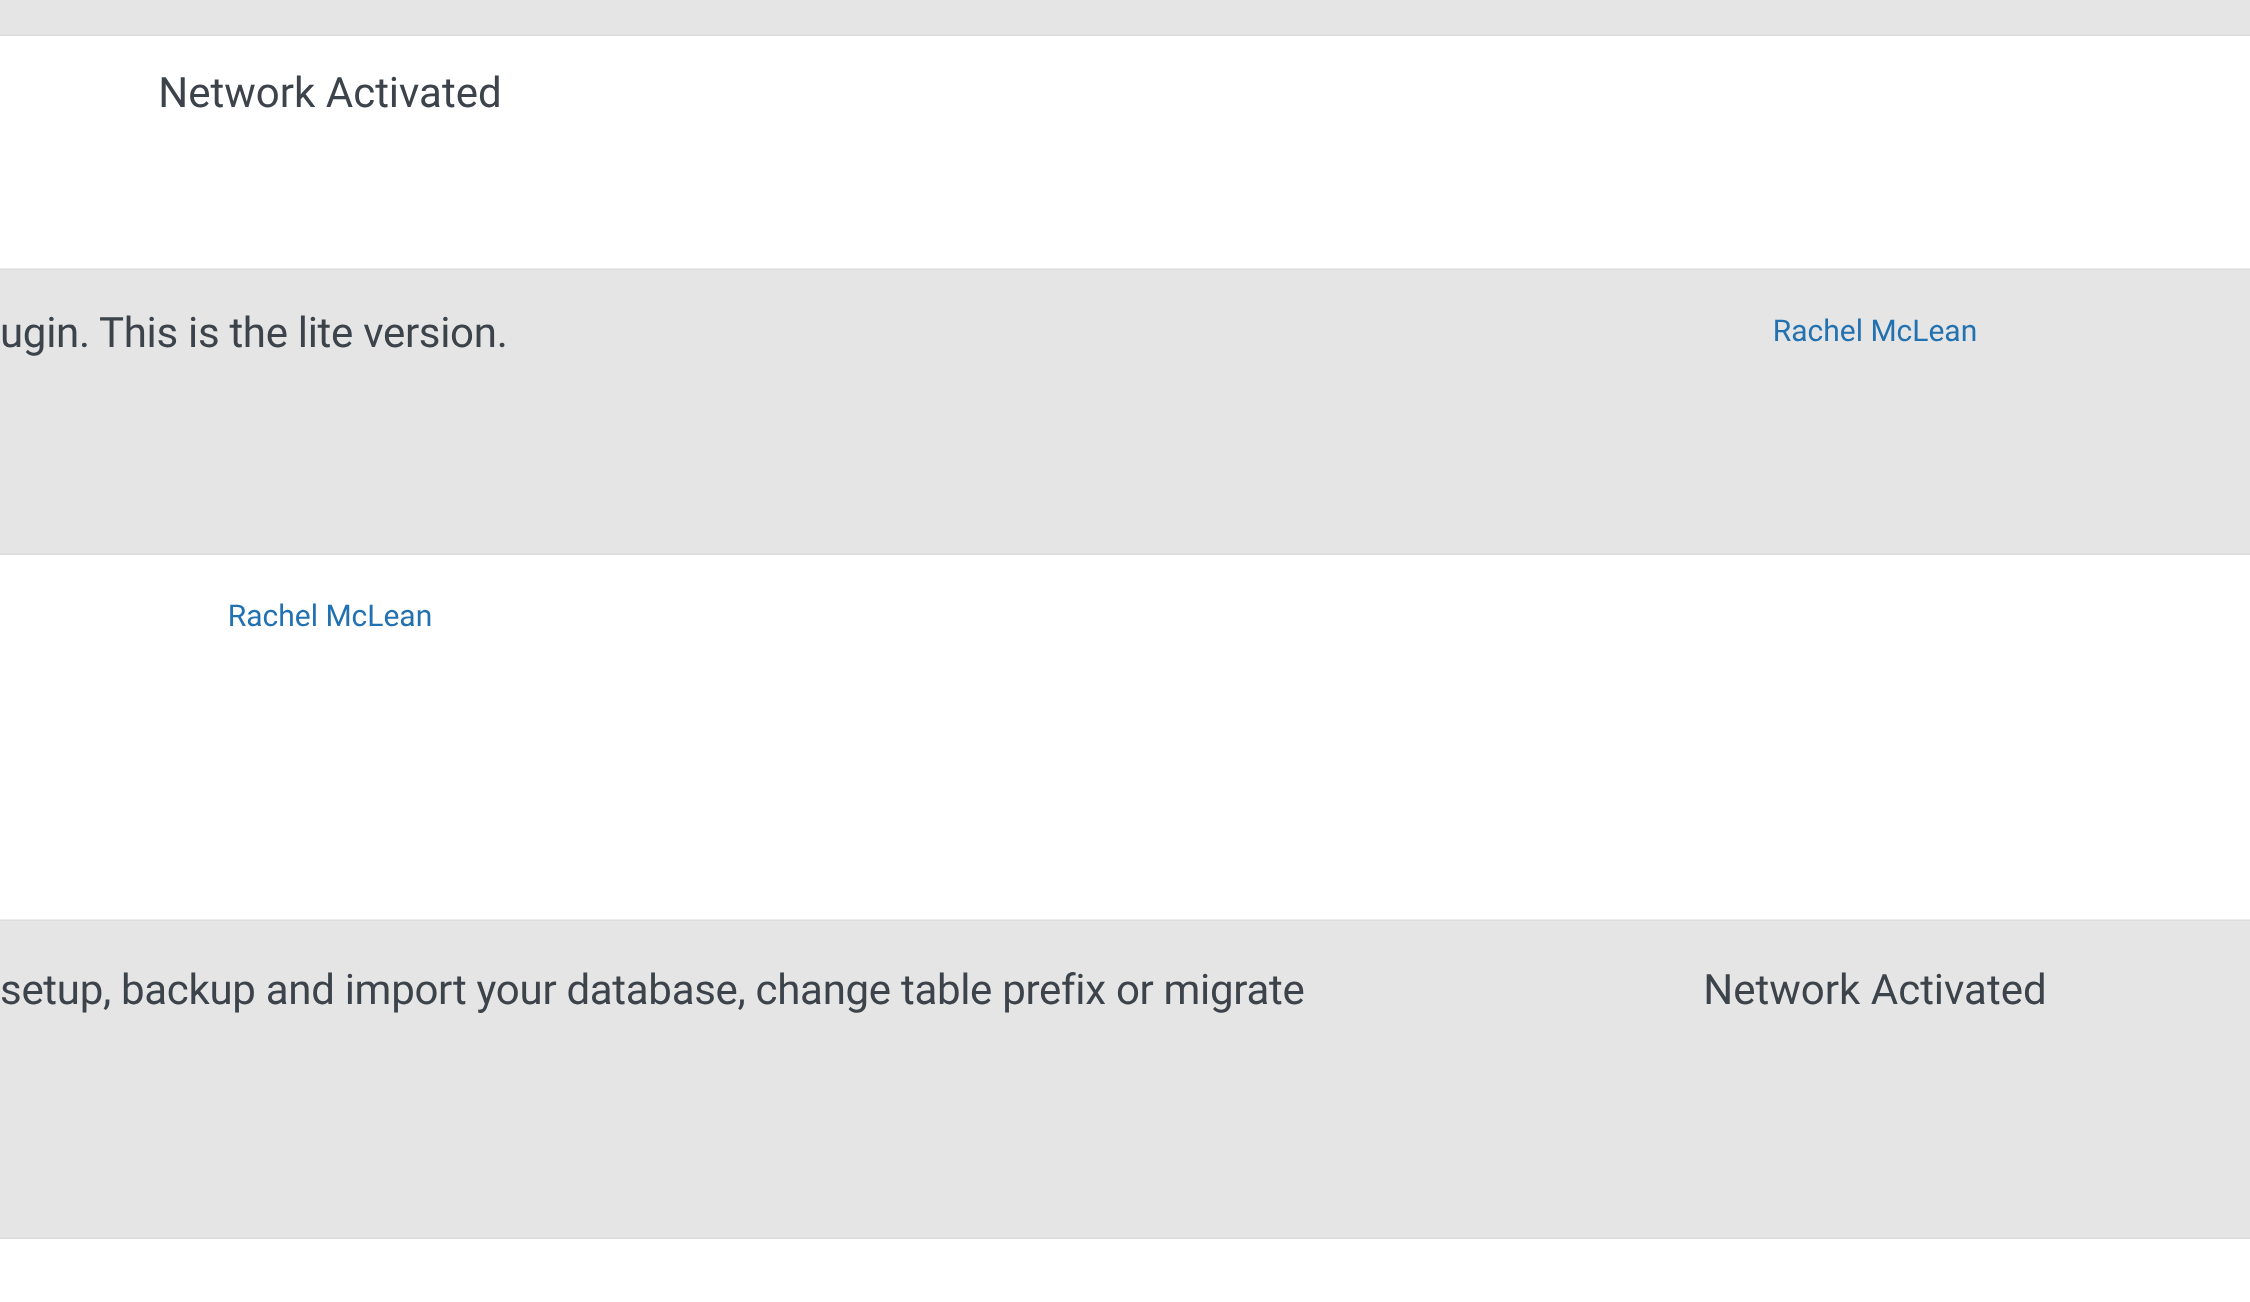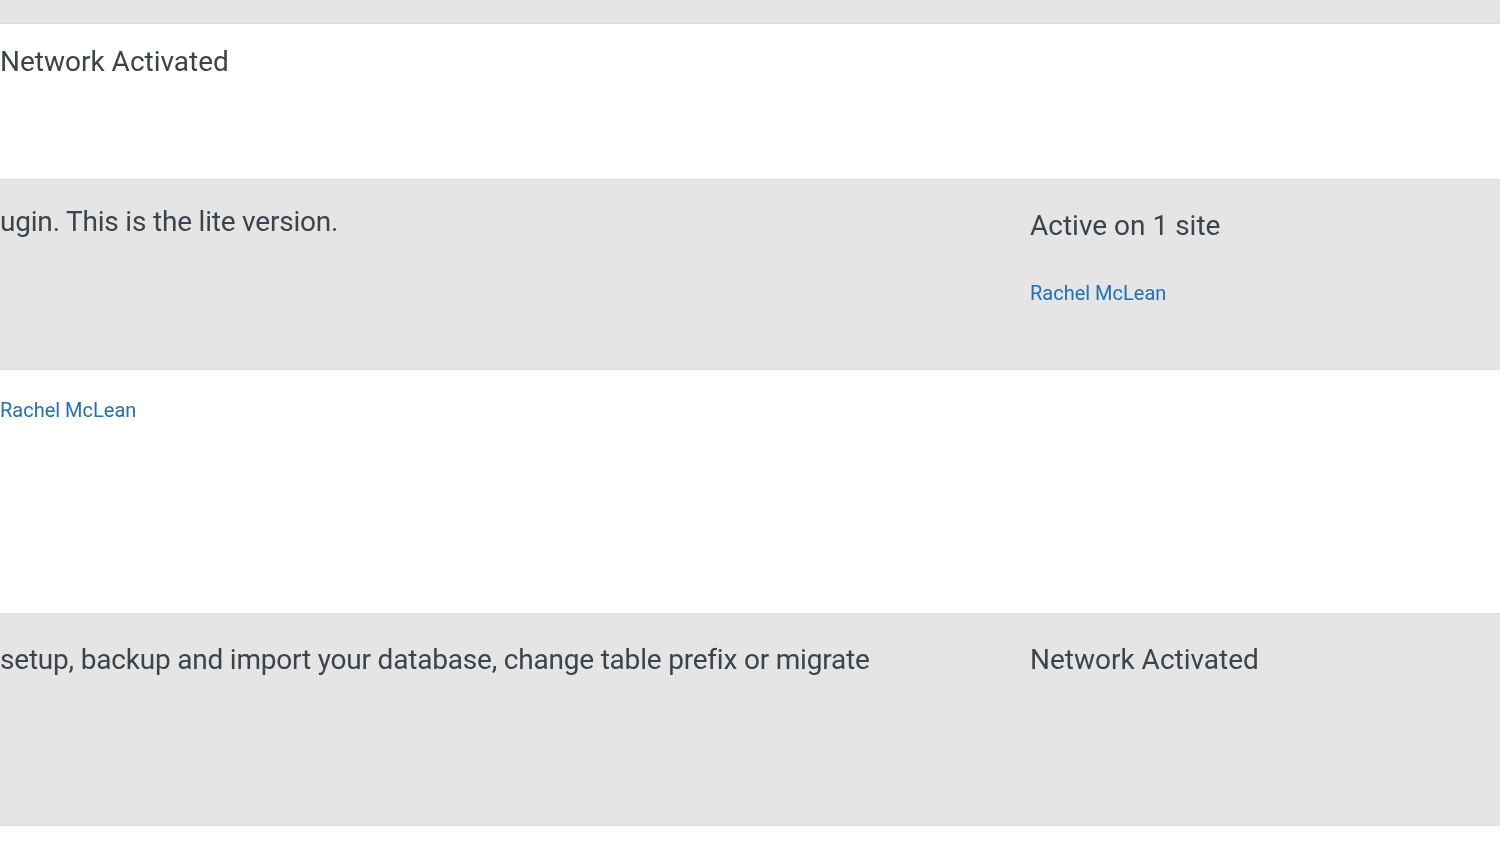--- a/index.html
+++ b/index.html
@@ -33,20 +33,21 @@
       line-height: 1.45;
       color: #3c434a;
       font-size: 28px;
       letter-spacing: -0.2px;
     }
     .status-col {
       width: 470px;
       padding: 22px 30px 28px 0;
       line-height: 1.45;
       font-size: 28px;
+      text-align: center;
     }
     .link {
       color: #2271b1;
       cursor: pointer;
       text-decoration: none;
     }
     .link.underline {
       text-decoration: underline;
     }
     .status-label {
@@ -92,21 +93,20 @@
     <div class="status-col">
       <span class="status-label">Network Activated</span>
     </div>
   </div>
 
   <div class="row row-2 alt">
     <div class="desc-col">
       <span>ugin. This is the lite version.</span>
     </div>
     <div class="status-col">
-      <span class="status-label">Active on 1 site</span>
       <span class="site-link">Rachel McLean</span>
     </div>
   </div>
 
   <div class="row row-3">
     <div class="status-col">
       <span class="site-link">Rachel McLean</span>
     </div>
   </div>
 

